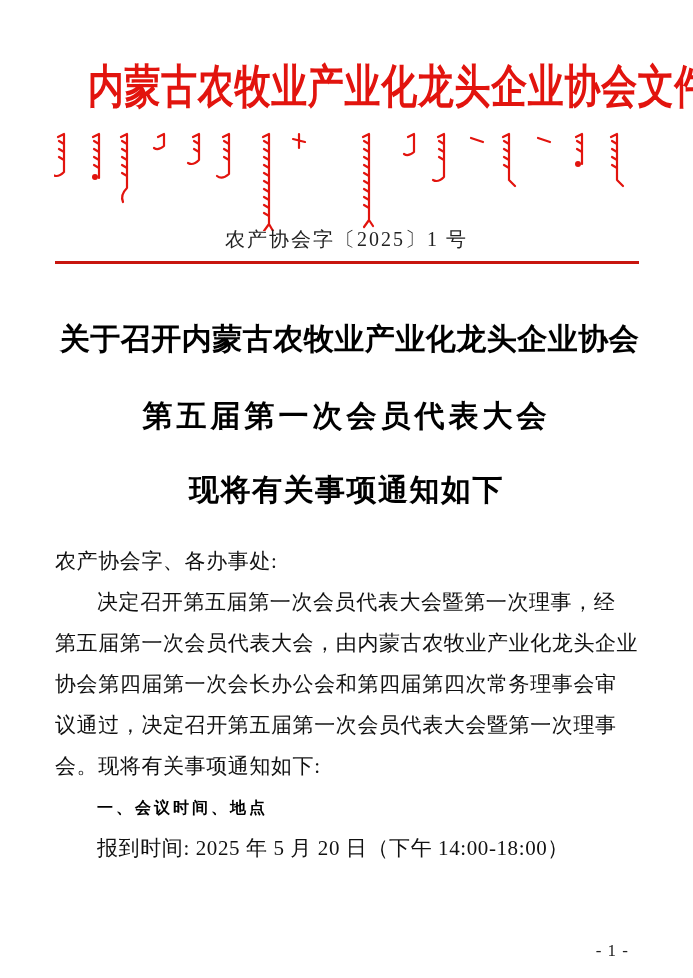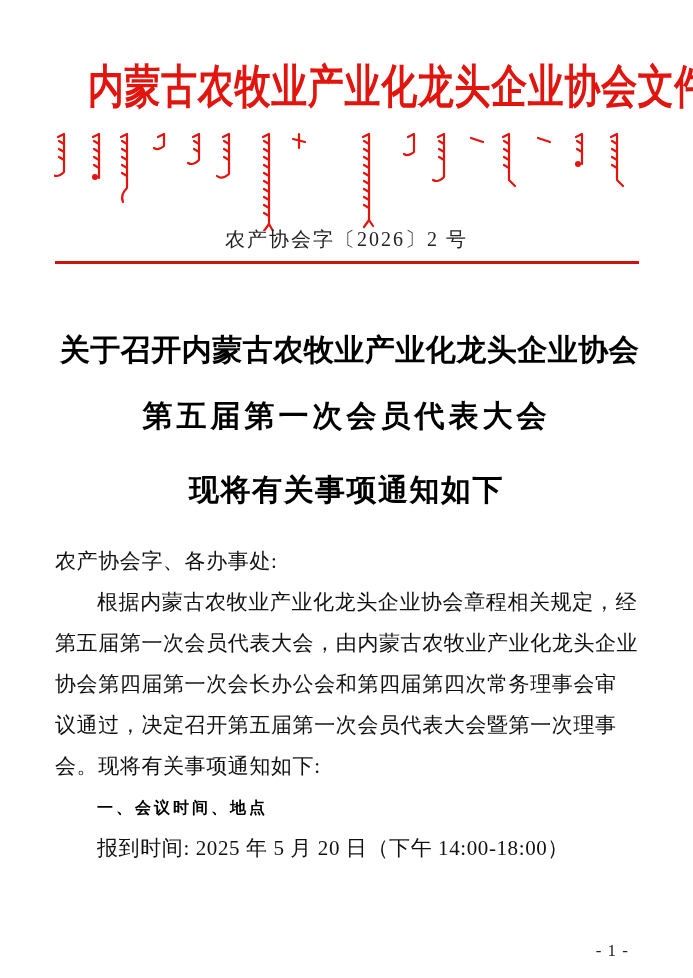--- a/index.html
+++ b/index.html
@@ -27,21 +27,21 @@
   }
   .red-line {
     position:absolute; top:261px; left:55px; width:584px; height:3px;
     background:#c8150e;
   }
   .doc-title {
     position:absolute; left:0; width:100%; text-align:center;
     font-weight:bold; color:#000; font-size:30px; white-space:nowrap;
     font-family:"Liberation Serif","DejaVu Serif",serif;
   }
-  .t1 { top:330px; letter-spacing:0.5px;padding-left:6px; }
+  .t1 { top:319px; letter-spacing:0.5px;padding-left:6px; }
   .t2 { top:396px; letter-spacing:4px; }
   .t3 { top:470px; letter-spacing:1.5px; }
   .body-block {
     position:absolute; top:541px; left:55px; width:584px;
     font-size:21px; letter-spacing:0.6px; color:#111;
   }
   .body-line { height:41px; line-height:41px; white-space:nowrap; }
   .indent { padding-left:42px; }
   .heading {
     font-family:"Liberation Sans","DejaVu Sans",sans-serif;
@@ -80,31 +80,31 @@
       <path d="M417 7 l12 4"></path>
       <path d="M455 3 V49 M449 6 L455 3 M450 10 l5 3 M450 18 l5 3 M450 26 l5 3 M450 34 l5 3 M455 49 l6 6"></path>
       <path d="M484 7 l12 4"></path>
       <path d="M528 3 V33 M522 6 L528 3 M523 10 l5 3 M523 18 l5 3"></path>
       <path d="M563 3 V49 M557 6 L563 3 M558 10 l5 3 M558 18 l5 3 M558 26 l5 3 M558 34 l5 3 M563 49 l6 6"></path>
     </g>
     <circle class="rf" cx="41" cy="46" r="3"></circle>
     <circle class="rf" cx="524" cy="33" r="3"></circle>
   </svg>
 
-  <div class="doc-number">农产协会字〔2026〕2 号</div>
+  <div class="doc-number">农产协会字〔2025〕1 号</div>
 
   <div class="red-line"></div>
 
   <div class="doc-title t1">关于召开内蒙古农牧业产业化龙头企业协会</div>
   <div class="doc-title t2">第五届第一次会员代表大会</div>
   <div class="doc-title t3">现将有关事项通知如下</div>
 
   <div class="body-block">
     <div class="body-line">农产协会字、各办事处:</div>
-    <div class="body-line indent">根据内蒙古农牧业产业化龙头企业协会章程相关规定，经</div>
+    <div class="body-line indent">决定召开第五届第一次会员代表大会暨第一次理事，经</div>
     <div class="body-line">第五届第一次会员代表大会，由内蒙古农牧业产业化龙头企业</div>
     <div class="body-line">协会第四届第一次会长办公会和第四届第四次常务理事会审</div>
     <div class="body-line">议通过，决定召开第五届第一次会员代表大会暨第一次理事</div>
     <div class="body-line">会。现将有关事项通知如下:</div>
     <div class="body-line indent heading">一、会议时间、地点</div>
     <div class="body-line indent">报到时间: 2025 年 5 月 20 日（下午 14:00-18:00）</div>
   </div>
 
   <div class="page-number">- 1 -</div>
 

